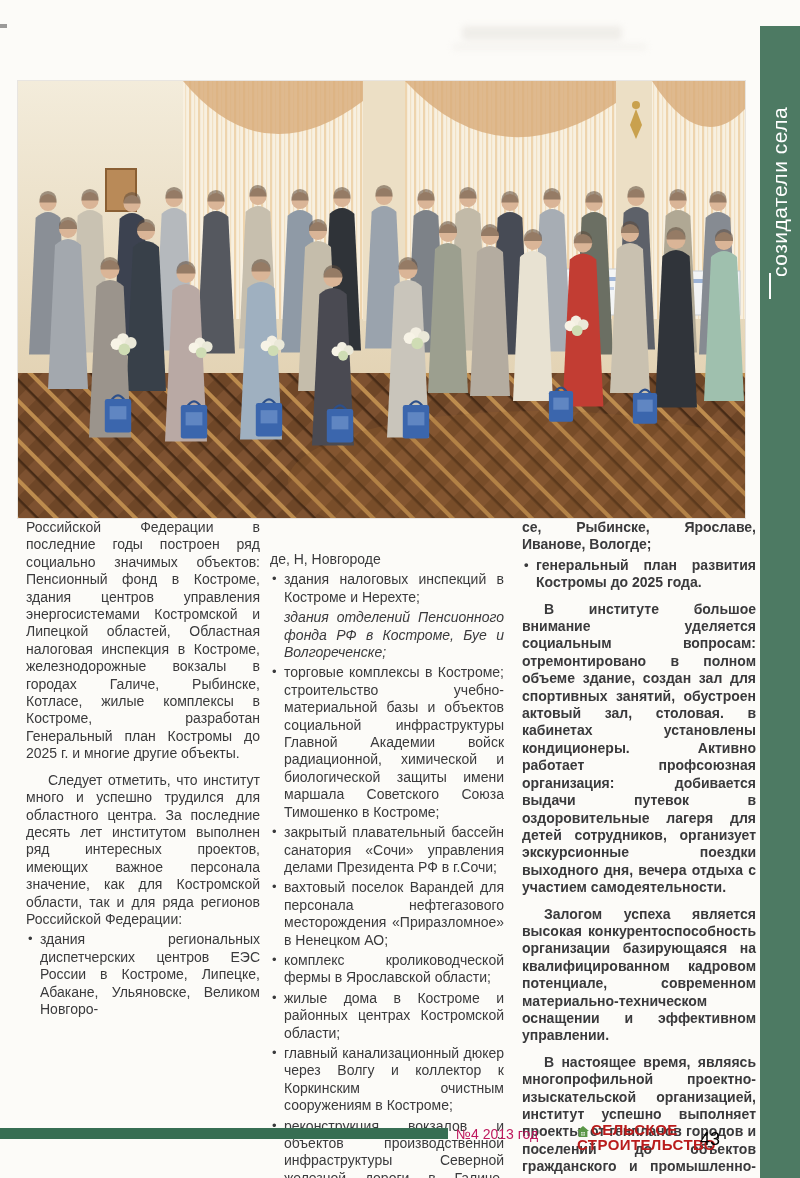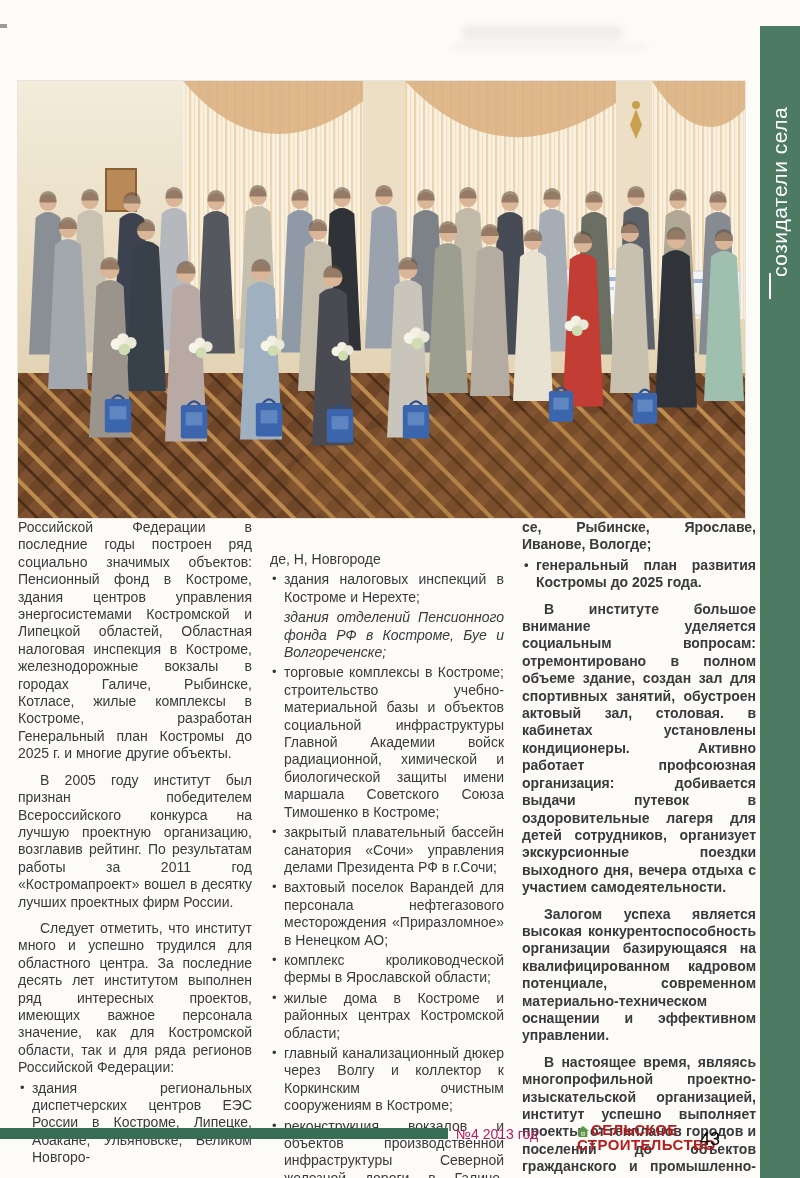--- a/index.html
+++ b/index.html
@@ -18,21 +18,21 @@
   
   .photo{position:absolute;left:18px;top:81px;width:727px;height:437px;overflow:hidden;box-shadow:0 0 0 1px rgba(120,110,95,.15);}
   .photo svg{display:block;}
 
   
   .col{
     position:absolute;top:519px;width:234px;
     font-size:14px;line-height:17.4px;color:#3a3a3c;
     text-align:justify;
   }
-  .col-0{left:18px;} .col-1{left:270px;margin-top:32px;} .col-2{left:522px;font-weight:bold;}
+  .col-0{left:26px;} .col-1{left:270px;margin-top:32px;} .col-2{left:522px;font-weight:bold;}
   .blk{margin:0 0 3px 0;}
   .blk.indent{text-indent:22px;margin-top:9px;}
   .blk.item{padding-left:14px;font-style:italic;}
   .blk.bullet{position:relative;padding-left:14px;}
   .blk .dot{position:absolute;left:2px;top:-1px;font-size:13px;color:#3a3a3c;}
 
   
   .side-strip{position:absolute;right:0;top:26px;width:40px;height:1152px;background:#4d7a63;}
   .strip-text{
     position:absolute;left:680px;top:157px;width:200px;height:40px;
@@ -167,21 +167,20 @@
       <use href="#bag" transform="translate(251 322) scale(1.2)"></use>
       <use href="#bag" transform="translate(322 328) scale(1.2)"></use>
       <use href="#bag" transform="translate(398 324) scale(1.2)"></use>
       <use href="#bag" transform="translate(543 310) scale(1.1)"></use>
       <use href="#bag" transform="translate(627 312) scale(1.1)"></use>
     </svg>
   </div>
 
   <div class="col col-0">
       <div class="blk plain"><span>Российской Федерации в последние годы построен ряд социально значимых объектов: Пенсионный фонд в Костроме, здания центров управления энергосистемами Костромской и Липецкой областей, Областная налоговая инспекция в Костроме, железнодорожные вокзалы в городах Галиче, Рыбинске, Котласе, жилые комплексы в Костроме, разработан Генеральный план Костромы до 2025 г. и многие другие объекты.</span></div>
-      <div class="blk indent"><span>В 2005 году институт был признан победителем Всероссийского конкурса на лучшую проектную организацию, возглавив рейтинг. По результатам работы за 2011 год «Костромапроект» вошел в десятку лучших проектных фирм России.</span></div>
       <div class="blk indent"><span>Следует отметить, что институт много и успешно трудился для областного центра. За последние десять лет институтом выполнен ряд интересных проектов, имеющих важное персонала значение, как для Костромской области, так и для ряда регионов Российской Федерации:</span></div>
       <div class="blk bullet"><span class="dot">•</span><span>здания региональных диспетчерских центров ЕЭС России в Костроме, Липецке, Абакане, Ульяновске, Великом Новгоро-</span></div>
     </div>
   <div class="col col-1">
       <div class="blk plain"><span>де, Н, Новгороде</span></div>
       <div class="blk bullet"><span class="dot">•</span><span>здания налоговых инспекций в Костроме и Нерехте;</span></div>
       <div class="blk item"><span>здания отделений Пенсионного фонда РФ в Костроме, Буе и Волгореченске;</span></div>
       <div class="blk bullet"><span class="dot">•</span><span>торговые комплексы в Костроме; строительство учебно-материальной базы и объектов социальной инфраструктуры Главной Академии войск радиационной, химической и биологической защиты имени маршала Советского Союза Тимошенко в Костроме;</span></div>
       <div class="blk bullet"><span class="dot">•</span><span>закрытый плавательный бассейн санатория «Сочи» управления делами Президента РФ в г.Сочи;</span></div>
       <div class="blk bullet"><span class="dot">•</span><span>вахтовый поселок Варандей для персонала нефтегазового месторождения «Приразломное» в Ненецком АО;</span></div>

